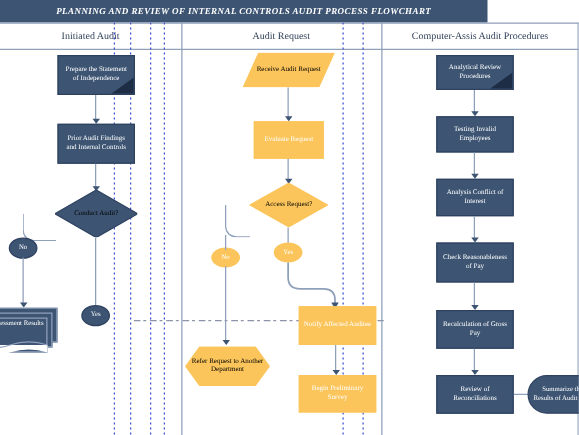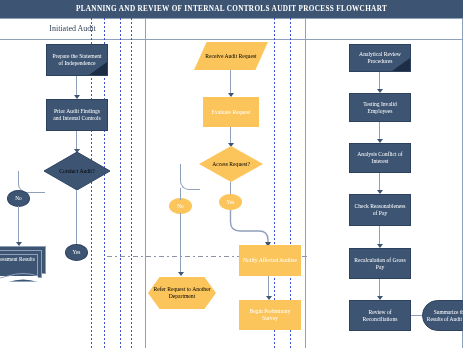--- a/index.html
+++ b/index.html
@@ -11,23 +11,23 @@
   }
   #canvas {
     position: relative;
     width: 463px; height: 348px;
     background: #ffffff;
   }
 
   
   #title-bar {
     position: absolute; left: 0; top: 0;
-    width: 463px; height: 18px;
+    width: 390px; height: 18px;
     background: #3d5573;
-    display: flex; align-items: center; justify-content: center;
+    display: flex; align-items: center; justify-content: center; font-style: italic;
   }
   #title-text {
     color: #ffffff;
     font-size: 7.2px;
     font-weight: bold;
     letter-spacing: 0.35px;
     white-space: nowrap;
     font-family: "Liberation Serif", "DejaVu Serif", serif;
   }
 
@@ -173,20 +173,26 @@
 <body>
 
 <div id="canvas">
 
   <div id="title-bar">
     <div id="title-text">PLANNING AND REVIEW OF INTERNAL CONTROLS AUDIT PROCESS FLOWCHART</div>
   </div>
 
   <div class="lane-header" id="lane-hdr-0">
     <span>Initiated Audit</span>
+  </div>
+  <div class="lane-header" id="lane-hdr-1">
+    <span>Audit Request</span>
+  </div>
+  <div class="lane-header" id="lane-hdr-2">
+    <span>Computer-Assis Audit Procedures</span>
   </div>
 
   <div class="hrule" style="top:18px;"></div>
   <div class="hrule" style="top:39px;"></div>
   <div class="vrule" style="left:145px;"></div>
   <div class="vrule" style="left:305px;"></div>
   <div class="vrule" style="left:462px;"></div>
 
   <div class="guide-v" style="left:91px;"></div>
   <div class="guide-v" style="left:104px;"></div>

